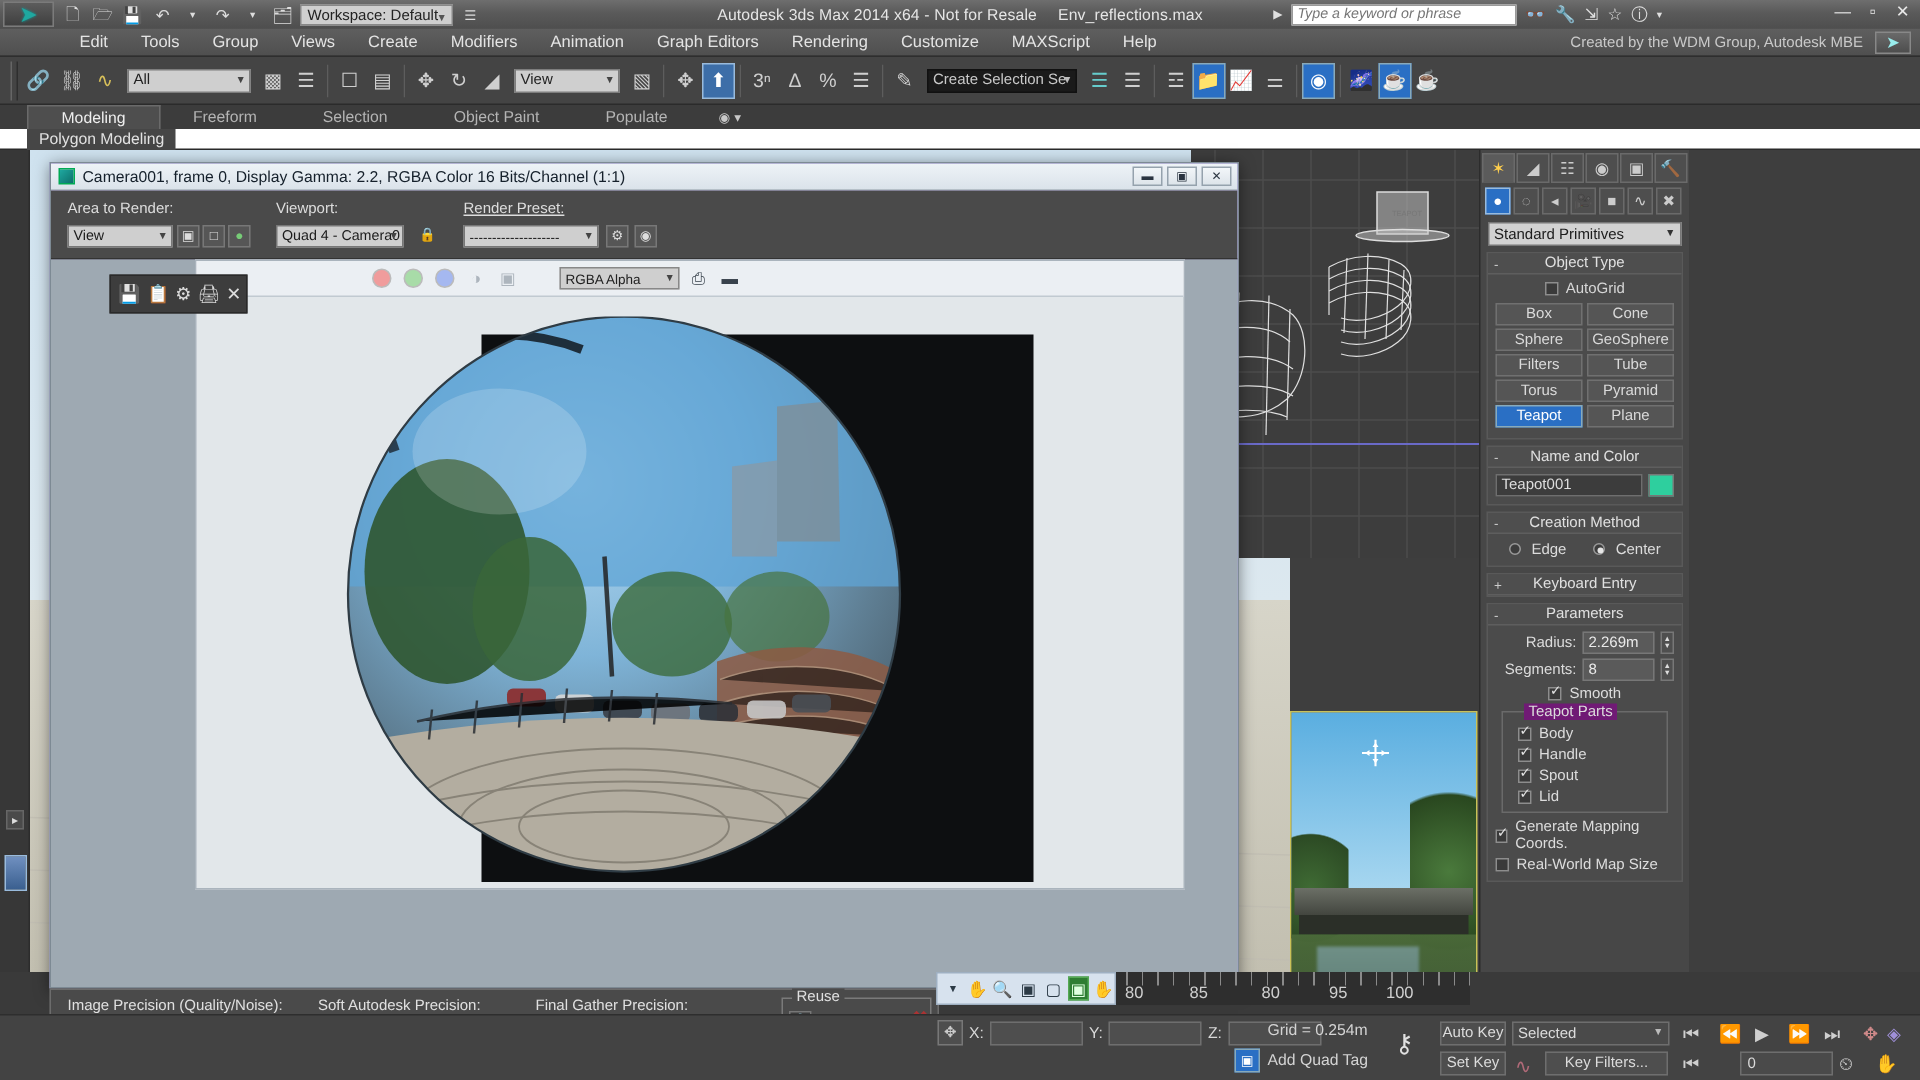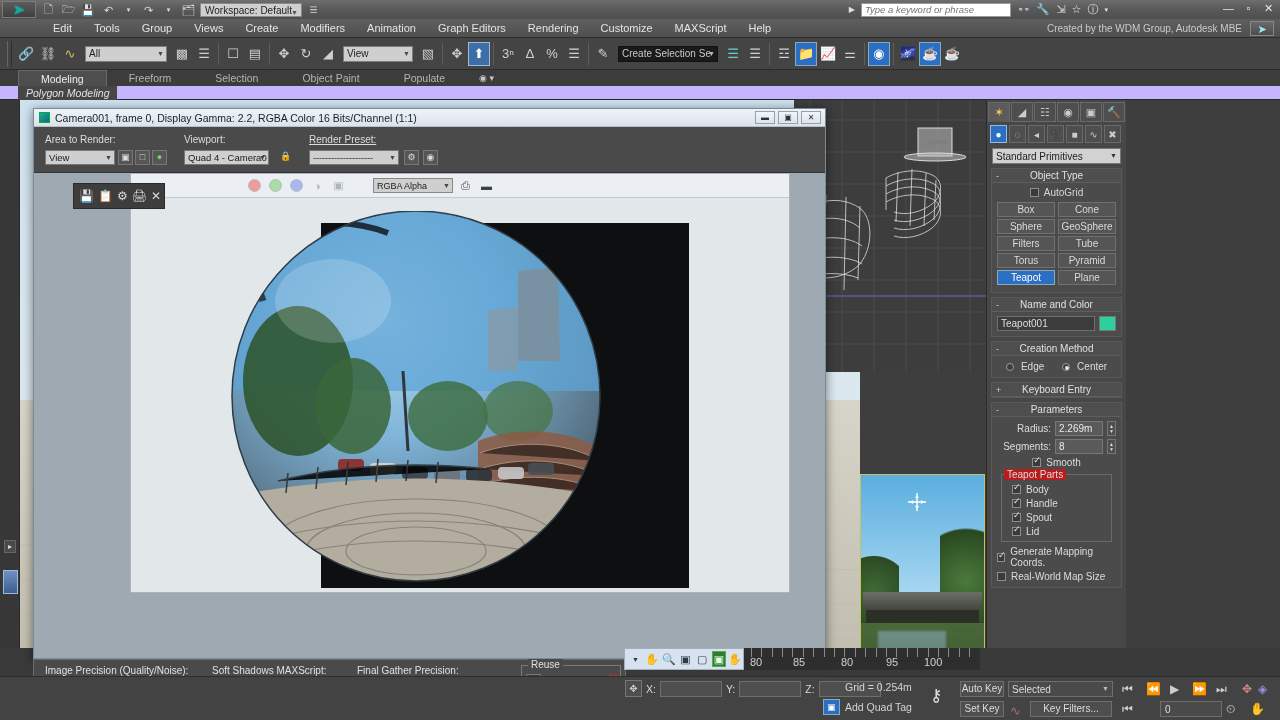--- a/index.html
+++ b/index.html
@@ -78,21 +78,21 @@
   .ribbon {
     position:absolute; left:0; top:70px; width:1280px; height:16px;
     background:#3c3c3c; display:flex; align-items:center; padding-left:18px; gap:0;
   }
   .rb-tab { padding:0 22px; font-size:10.5px; color:#b4b4b4; line-height:16px; cursor:pointer;}
   .rb-tab.active { background:#4e4e4e; color:#efefef; border-top:1px solid #6a6a6a;
      border-left:1px solid #6a6a6a; border-right:1px solid #6a6a6a;}
   .rb-pm { margin-left:12px; color:#c8c8c8; font-size:9px; }
   .ribbon2 {
     position:absolute; left:0; top:86px; width:1280px; height:14px;
-    background:#c4b5fd; border-bottom:1px solid #2a2a2a;font-style:italic;
+    background:#ffffff; border-bottom:1px solid #2a2a2a;
   }
   .rb2-lbl { position:absolute;left:18px;top:0; font-size:10.5px; color:#e2e2e2; line-height:14px;
      background:#464646; padding:0 8px; height:14px; }
 
   
   .viewport {
     position:absolute; left:0; top:100px; width:1280px; height:548px;
     background:#3e3e3e; overflow:hidden;
   }
   .vp-left-strip { position:absolute; left:0; top:0; width:20px; height:548px; background:#373737;
@@ -290,21 +290,21 @@
   .prow { display:flex; align-items:center; justify-content:flex-end; gap:4px; margin-bottom:3px;}
   .plabel { font-size:10px; color:#dcdcdc;}
   .spin { width:48px;height:15px; background:#5a5a5a;border:1px solid #777;
      color:#eaeaea; font-size:10px; padding-left:3px; display:flex;align-items:center;}
   .spinar { width:9px;height:15px; background:#4f4f4f;border:1px solid #777;
      display:flex;flex-direction:column;align-items:center;justify-content:center;
      font-size:5px;color:#ddd;line-height:5px;}
   .ckrow { display:flex; align-items:center; gap:5px; margin:3px 0 0 0;}
   .cklbl { font-size:10px; color:#dcdcdc;}
   .grpbox { border:1px solid #6a6a6a; margin:6px 4px 4px 4px; padding:6px 4px 4px 10px; position:relative;}
-  .grplgd { position:absolute; left:2px; top:-6px; background:#b91c1c; padding:0 3px;
+  .grplgd { position:absolute; left:14px; top:-6px; background:#701a75; padding:0 3px;
      font-size:10px; color:#dcdcdc;}
 </style>
 </head>
 <body>
 
 <div id="app">
 
   <div class="titlebar">
     <div class="logo">
       <span class="logo-glyph">➤</span>
@@ -318,20 +318,24 @@
       <div class="qat-ic">↷</div>
       <div class="qat-ic" style="font-size:7px">▾</div>
       <div class="qat-ic">🗂</div>
       <div class="ws-box">
         <span>Workspace: Default</span>
         <span class="ar">▼</span>
       </div>
       <div class="qat-ic" style="font-size:9px">☰</div>
     </div>
 
+    <div style="display:flex;align-items:center;">
+      <span class="title-text">Autodesk 3ds Max  2014 x64  - Not for Resale</span>
+      <span class="title-text title-file">Env_reflections.max</span>
+    </div>
 
     <div class="search-wrap">
       <span class="hdr-ic" style="font-size:8px">▶</span>
       <input class="search-input" readonly="" placeholder="Type a keyword or phrase" style="">
       <span class="hdr-ic">👓</span>
       <span class="hdr-ic">🔧</span>
       <span class="hdr-ic">⇲</span>
       <span class="hdr-ic">☆</span>
       <span class="hdr-ic">ⓘ</span>
       <span class="hdr-ic" style="font-size:7px">▾</span>
@@ -685,21 +689,21 @@
     <div class="rp-grp" style="left:11px;">
       <span class="rp-lbl">Image Precision (Quality/Noise):</span>
       <div class="rp-field">Low: Min 1.0, Quality 0.25</div>
       <div class="rp-slider">
         <div class="rp-ticks"></div>
         <div class="rp-track"></div>
         <div class="rp-thumb" style="left:28px;"></div>
       </div>
     </div>
     <div class="rp-grp" style="left:178px;">
-      <span class="rp-lbl">Soft Shadows MAXScript:</span>
+      <span class="rp-lbl">Soft Autodesk Precision:</span>
       <div class="rp-field">1X - Default</div>
       <div class="rp-slider">
         <div class="rp-ticks"></div>
         <div class="rp-track"></div>
         <div class="rp-thumb" style="left:72px;"></div>
       </div>
     </div>
     <div class="rp-grp" style="left:323px;">
       <span class="rp-lbl">Final Gather Precision:</span>
       <div class="rp-field">Draft</div>

